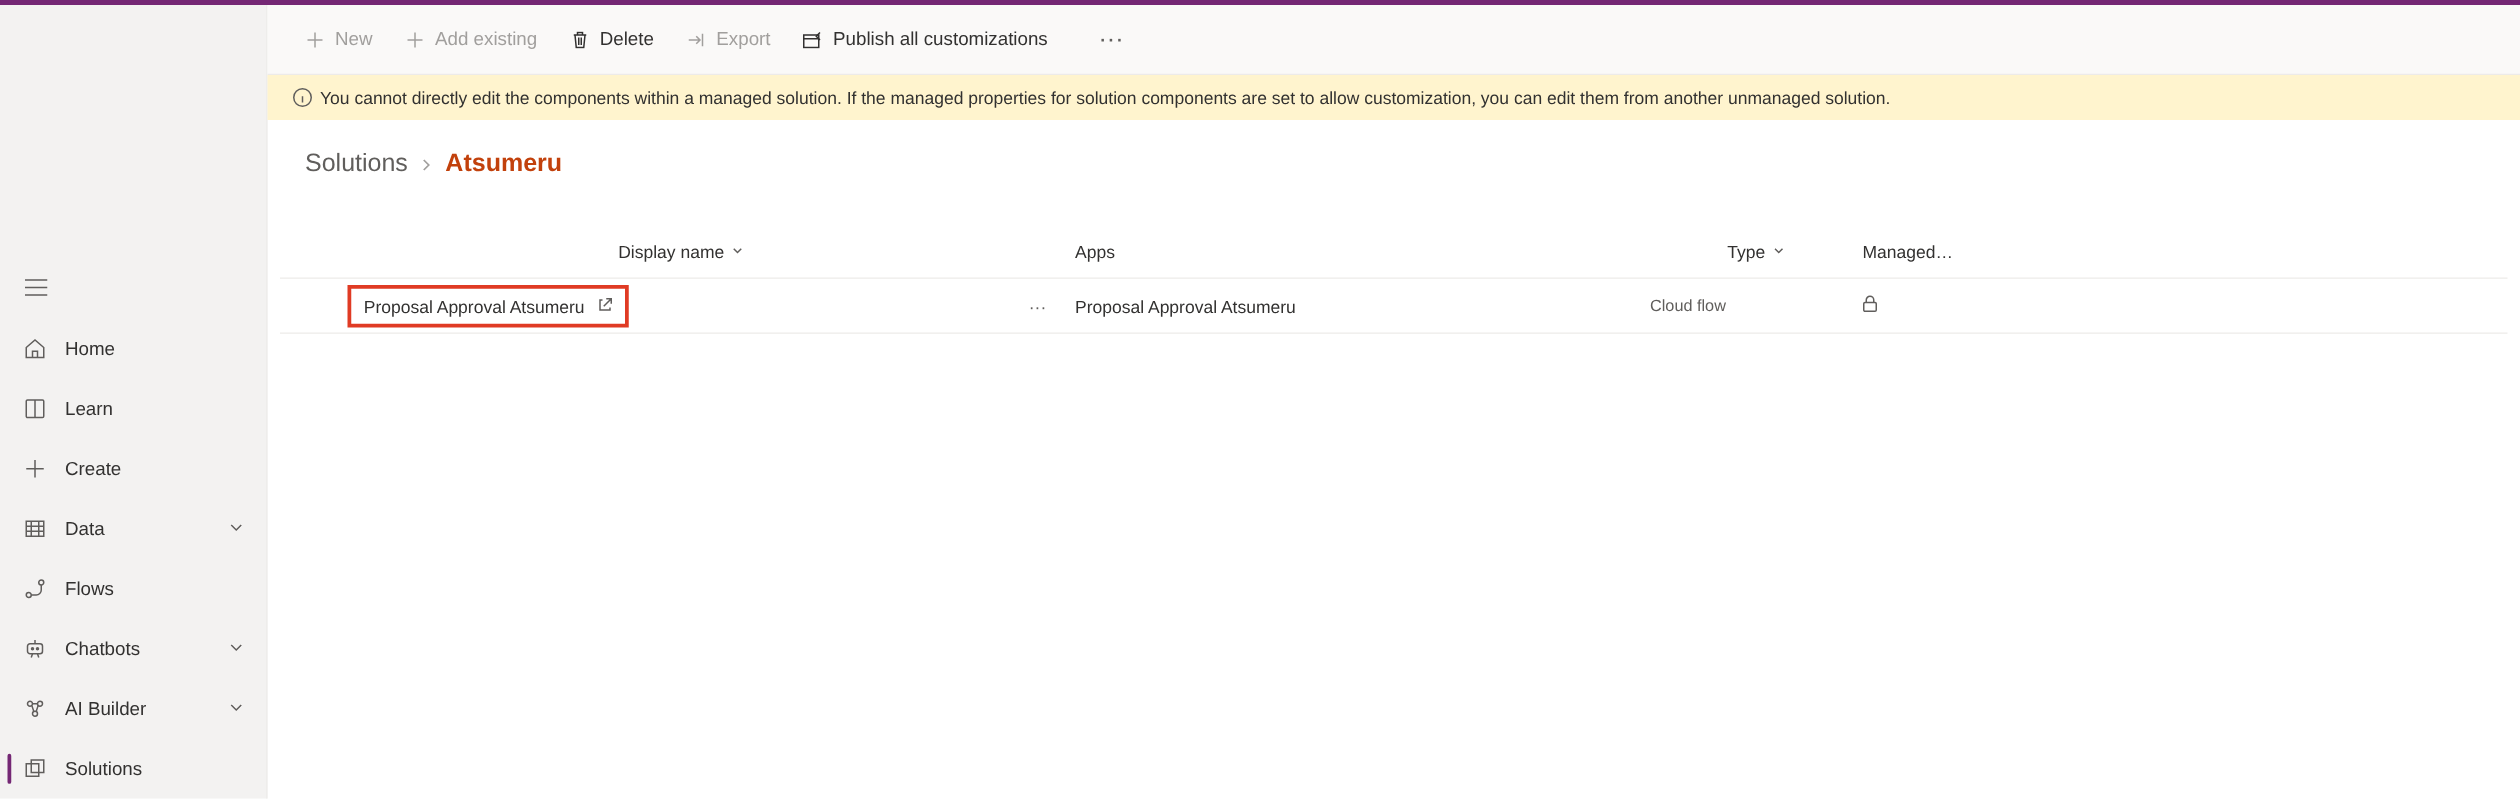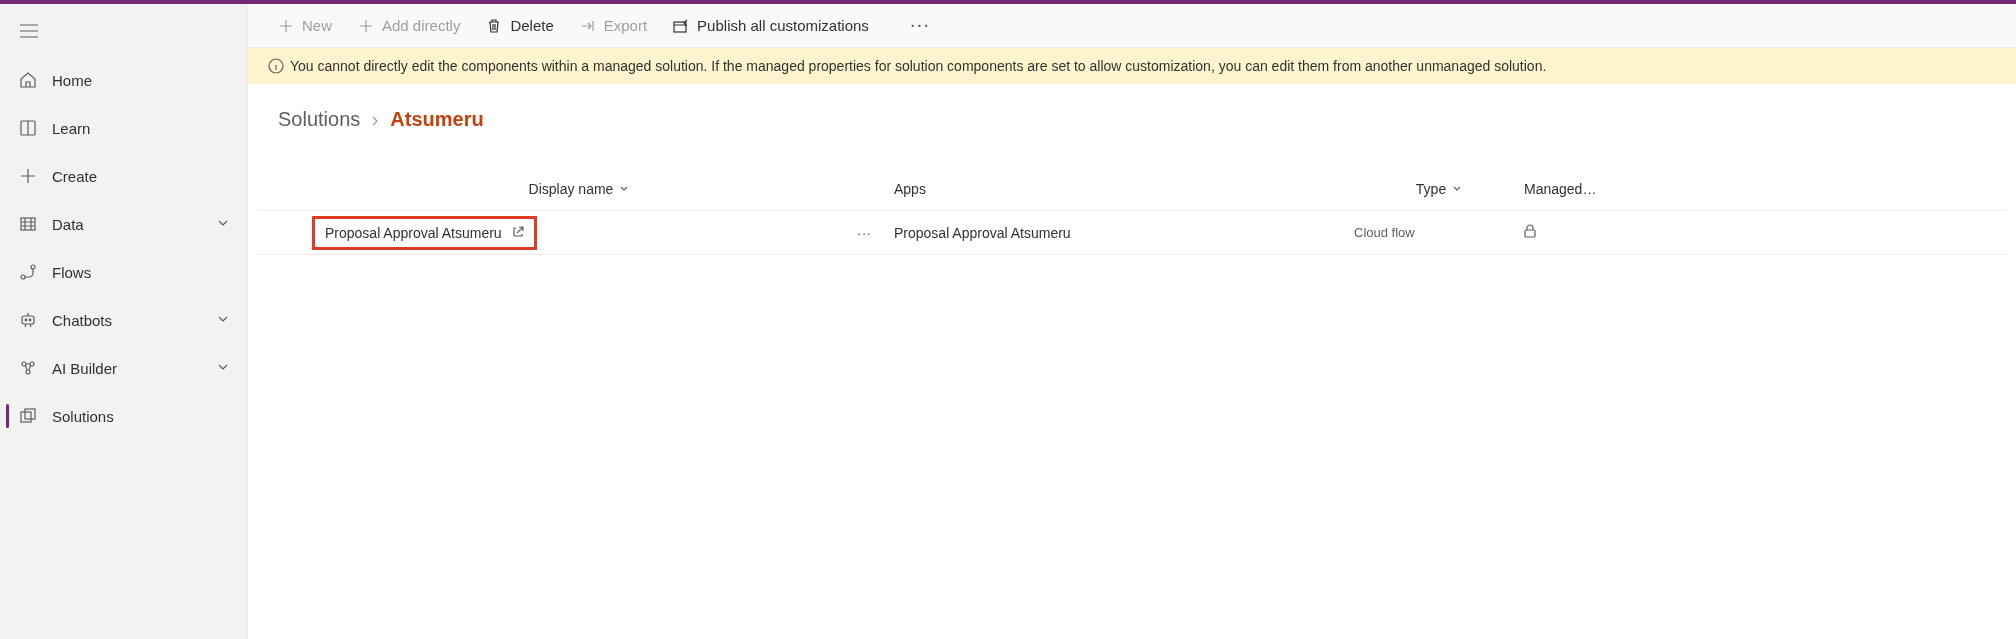--- a/index.html
+++ b/index.html
@@ -12,26 +12,27 @@
     }
     .topbar {
       height: 4px;
       background: #742774;
     }
     .app {
       display: flex;
       height: calc(100vh - 4px);
     }
     .sidebar {
-      width: 248px;
+      width: 214px;
       background: #f3f2f1;
       border-right: 1px solid #edebe9;
       display: flex;
       flex-direction: column;
       padding-top: 8px;
+      justify-content: flex-end;
     }
     .hamburger {
       padding: 12px 20px 18px 20px;
       cursor: pointer;
     }
     .hamburger svg { display: block; }
     .nav-list { list-style: none; }
     .nav-item {
       display: flex;
       align-items: center;
@@ -69,21 +70,21 @@
     }
     .main {
       flex: 1;
       display: flex;
       flex-direction: column;
       min-width: 0;
     }
     .commandbar {
       display: flex;
       align-items: center;
-      height: 44px;
+      height: 56px;
       padding: 0 20px;
       gap: 6px;
       background: #faf9f8;
       border-bottom: 1px solid #edebe9;
     }
     .cmd {
       display: flex;
       align-items: center;
       gap: 8px;
       padding: 6px 10px;
@@ -267,21 +268,21 @@
             </svg>
         </span>
         <span>New</span>
       </div>
       <div class="cmd disabled">
         <span class="cmd-icon">
           <svg width="14" height="14" viewBox="0 0 14 14" stroke="#a19f9d" stroke-width="1.2">
               <path d="M7 1v12M1 7h12"></path>
             </svg>
         </span>
-        <span>Add directly</span>
+        <span>Add existing</span>
       </div>
       <div class="cmd">
         <span class="cmd-icon">
           <svg width="14" height="14" viewBox="0 0 14 14" fill="none" stroke="#323130" stroke-width="1.2">
               <path d="M2 3h10M5 3V1h4v2M3 3l1 10h6l1-10M6 5v6M8 5v6"></path>
             </svg>
         </span>
         <span>Delete</span>
       </div>
       <div class="cmd disabled">

